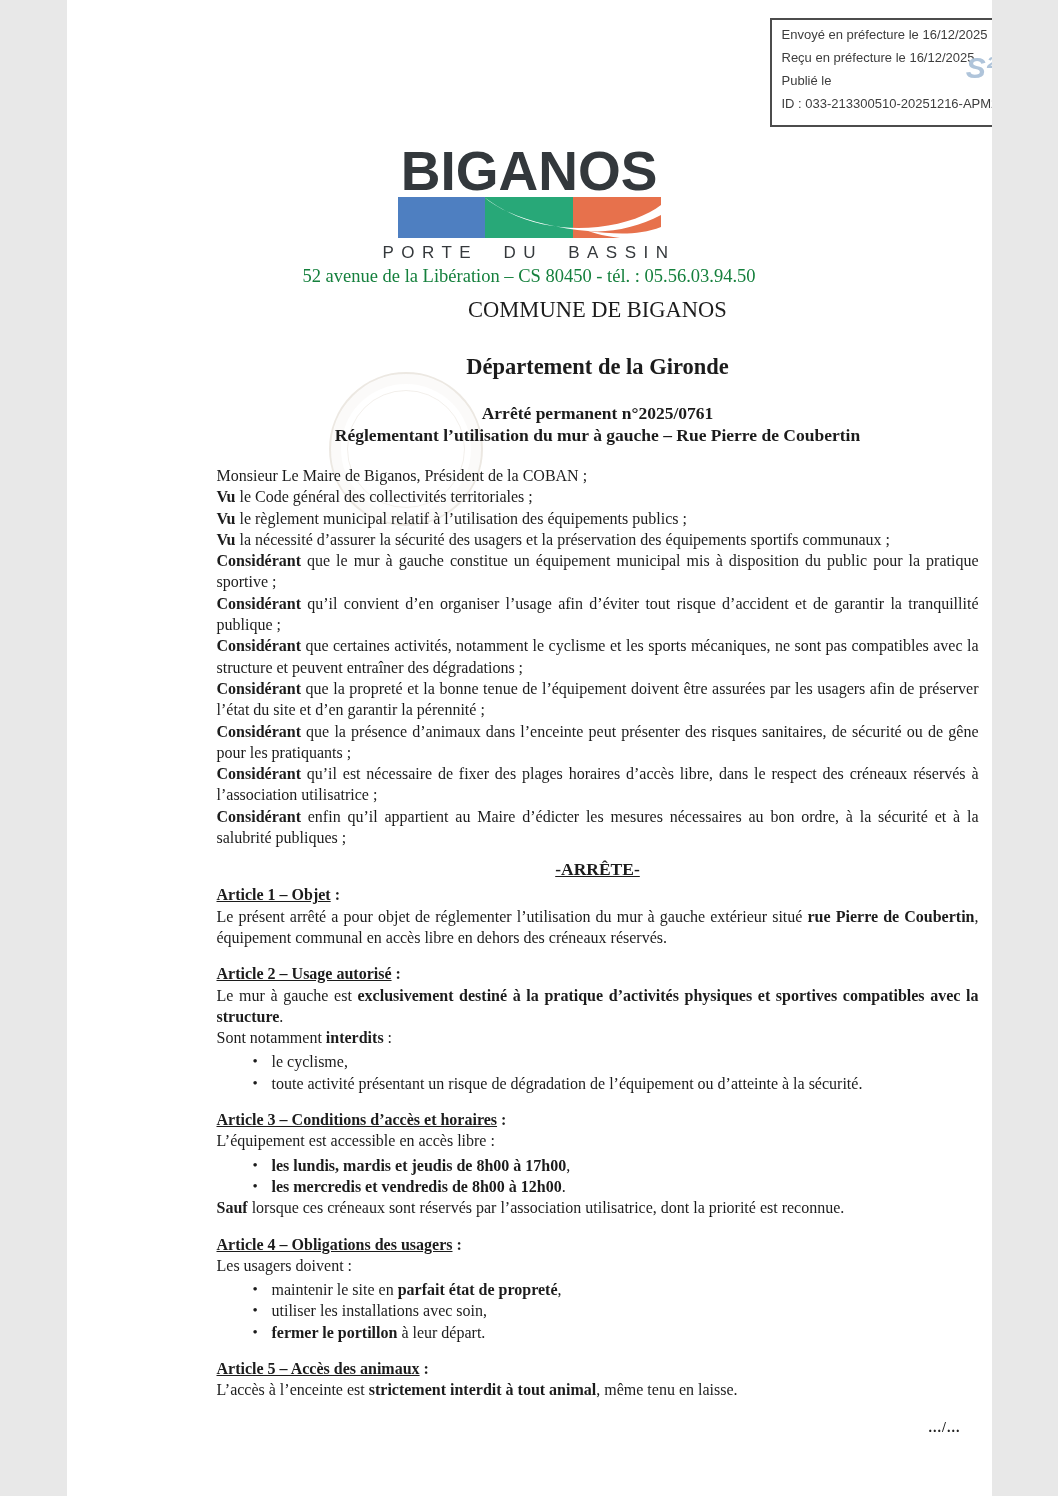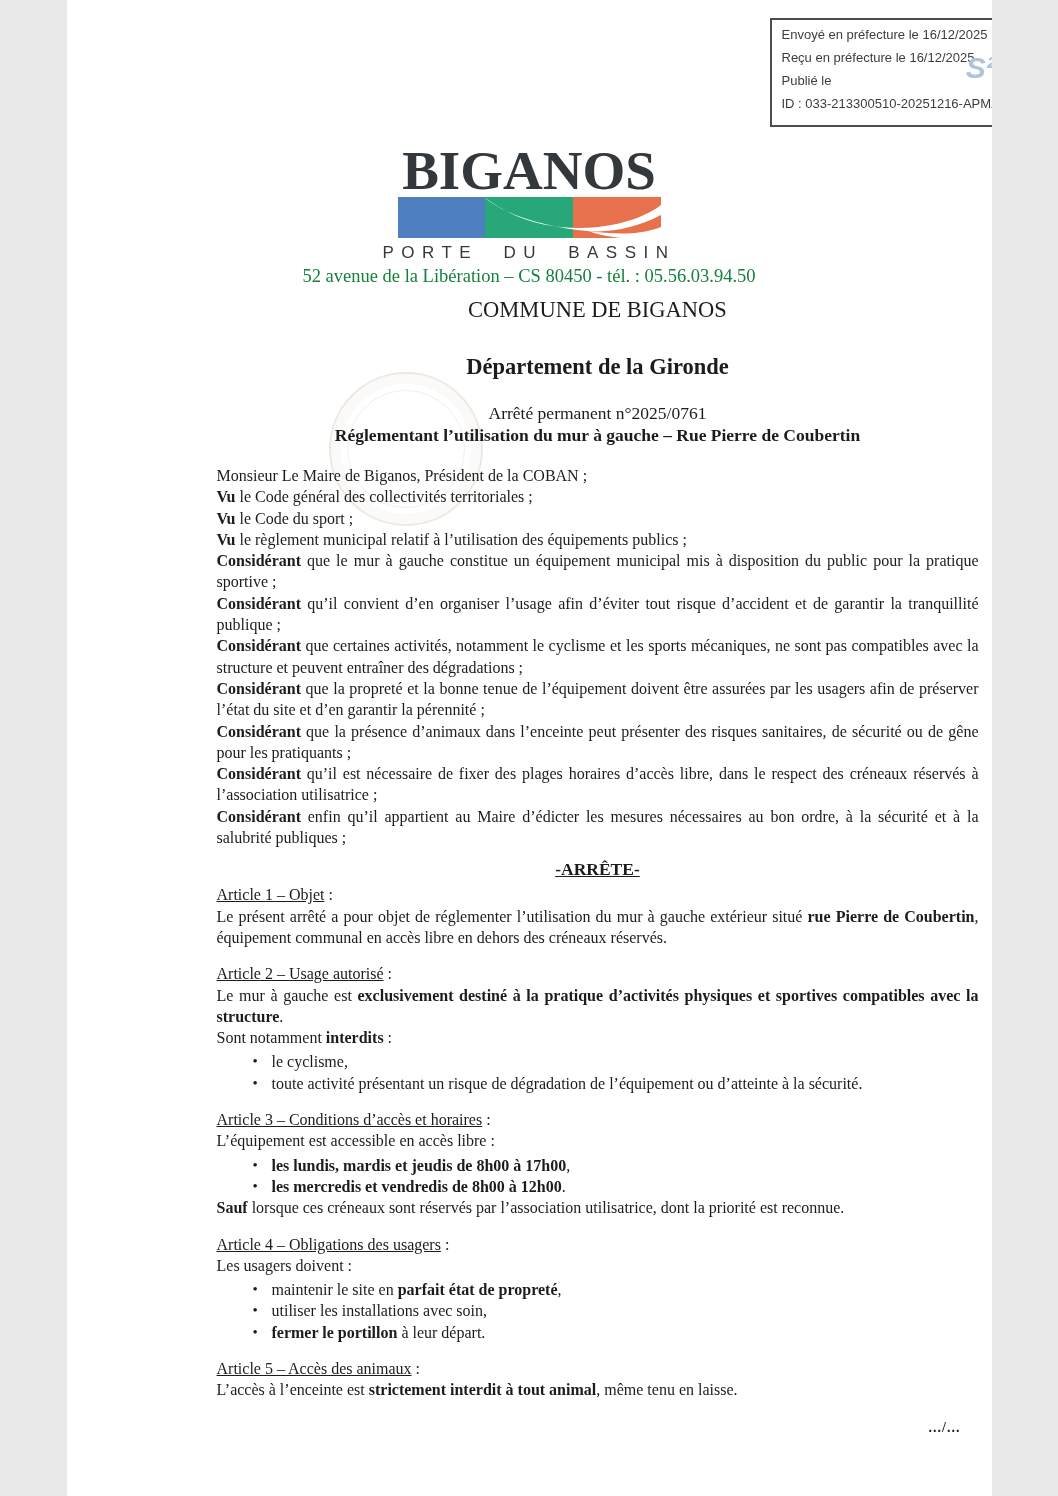--- a/index.html
+++ b/index.html
@@ -45,51 +45,51 @@
     box-shadow:inset 0 0 0 10px rgba(180,160,135,0.05);
   }
   .watermark::after{
     content:"";position:absolute;inset:16px;
     border:1px solid rgba(168,148,124,0.15);border-radius:50%;
   }
 
   
   .letterhead{position:absolute;top:146px;left:0;width:100%;text-align:center;}
   .wordmark{
-    font-family:Liberation Serif, serif;
+    font-family:Liberation Sans, sans-serif;
     font-weight:700;font-size:55px;line-height:50px;
     letter-spacing:0px;color:#33383c;margin:0;
   }
   .band{position:relative;width:263px;height:41px;margin:1px auto 0 auto;display:flex;}
   .band .seg{flex:1 1 0;}
   .band svg{position:absolute;inset:0;width:100%;height:100%;}
   .tagline{
     font-family:"Liberation Sans", sans-serif;
     font-size:17px;color:#35393c;margin:5px 0 0 0;
     letter-spacing:7.5px;word-spacing:13px;
   }
   .address{font-size:18.5px;color:#15803d;margin:3px 0 0 0;}
 
   
   .content{position:absolute;top:297px;left:150px;width:762px;}
   .title-commune{font-size:22.5px;line-height:26px;font-weight:400;text-align:center;margin:0 0 31px 0;}
   .title-dept{font-size:22.5px;line-height:26px;font-weight:700;text-align:center;margin:4px 0 22px 0;}
-  .arrete-num{font-size:17.5px;line-height:22px;font-weight:400;text-align:center;margin:0;}
+  .arrete-num{font-size:17.5px;line-height:22px;font-weight:700;text-align:center;margin:0;}
   .arrete-subject{font-size:17.5px;line-height:22px;font-weight:700;text-align:center;margin:0 0 19px 0;}
 
   .preamble p, .article p, .article li{
     font-size:16px;line-height:21.3px;margin:0;text-align:justify;
   }
   .arrete-heading{
     text-align:center;font-weight:700;font-size:17.5px;line-height:22px;
     margin:10px 0 4px 0;
   }
   .article{margin-top:15px;}
   .article.first{margin-top:4px;}
-  .article h3{font-size:16px;line-height:21.3px;font-weight:400;margin:0;}
+  .article h3{font-size:16px;line-height:21.3px;font-weight:700;margin:0;}
   .article ul{margin:3px 0 0 0;padding:0 0 0 55px;list-style:none;}
   .article li{position:relative;text-align:left;}
   .article li::before{
     content:"\2022";position:absolute;left:-19px;top:0;
     font-size:15px;
   }
 
   .footer-mark{
     position:absolute;left:862px;top:1420px;
     font-size:14px;font-weight:700;letter-spacing:1px;color:#222;
@@ -134,22 +134,22 @@
   <div class="content">
 
     <h1 class="title-commune">COMMUNE DE BIGANOS</h1>
     <h2 class="title-dept">Département de la Gironde</h2>
     <p class="arrete-num">Arrêté permanent n°2025/0761</p>
     <p class="arrete-subject">Réglementant l’utilisation du mur à gauche – Rue Pierre de Coubertin</p>
 
     <div class="preamble">
       <p><span>Monsieur Le Maire de Biganos, Président de la COBAN ;</span></p>
       <p><span class="b">Vu</span><span> le Code général des collectivités territoriales ;</span></p>
-      <p><span class="b">Vu</span><span> le Code du sport ;</span></p>
       <p><span class="b">Vu</span><span> le règlement municipal relatif à l’utilisation des équipements publics ;</span></p>
+      <p><span class="b">Vu</span><span> la nécessité d’assurer la sécurité des usagers et la préservation des équipements sportifs communaux ;</span></p>
       <p><span class="b">Considérant</span><span> que le mur à gauche constitue un équipement municipal mis à disposition du public pour la pratique sportive ;</span></p>
       <p><span class="b">Considérant</span><span> qu’il convient d’en organiser l’usage afin d’éviter tout risque d’accident et de garantir la tranquillité publique ;</span></p>
       <p><span class="b">Considérant</span><span> que certaines activités, notamment le cyclisme et les sports mécaniques, ne sont pas compatibles avec la structure et peuvent entraîner des dégradations ;</span></p>
       <p><span class="b">Considérant</span><span> que la propreté et la bonne tenue de l’équipement doivent être assurées par les usagers afin de préserver l’état du site et d’en garantir la pérennité ;</span></p>
       <p><span class="b">Considérant</span><span> que la présence d’animaux dans l’enceinte peut présenter des risques sanitaires, de sécurité ou de gêne pour les pratiquants ;</span></p>
       <p><span class="b">Considérant</span><span> qu’il est nécessaire de fixer des plages horaires d’accès libre, dans le respect des créneaux réservés à l’association utilisatrice ;</span></p>
       <p><span class="b">Considérant</span><span> enfin qu’il appartient au Maire d’édicter les mesures nécessaires au bon ordre, à la sécurité et à la salubrité publiques ;</span></p>
     </div>
 
     <div class="arrete-heading"><span class="u">-ARRÊTE-</span></div>

